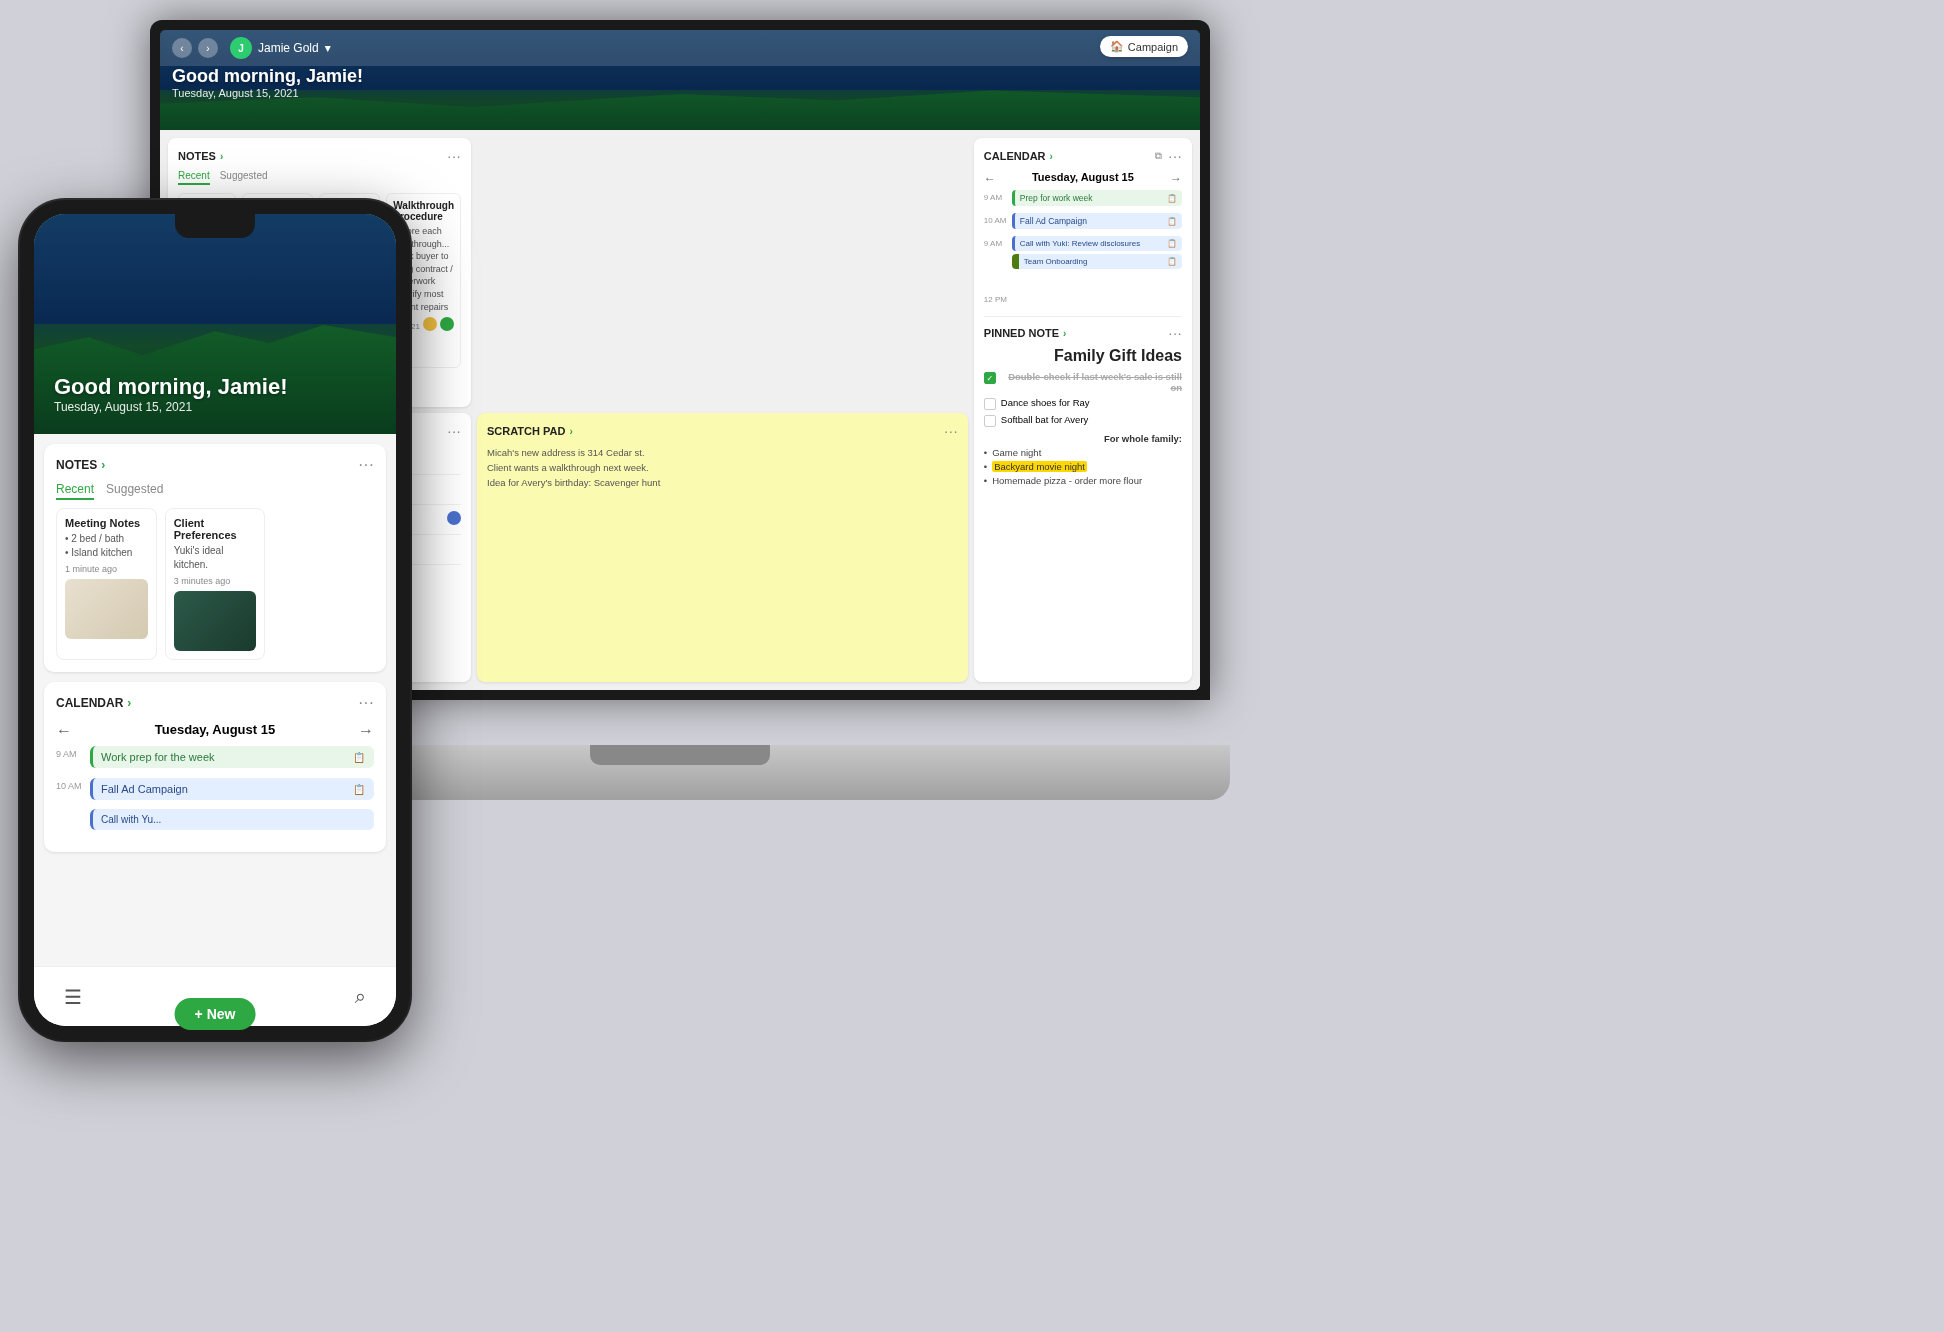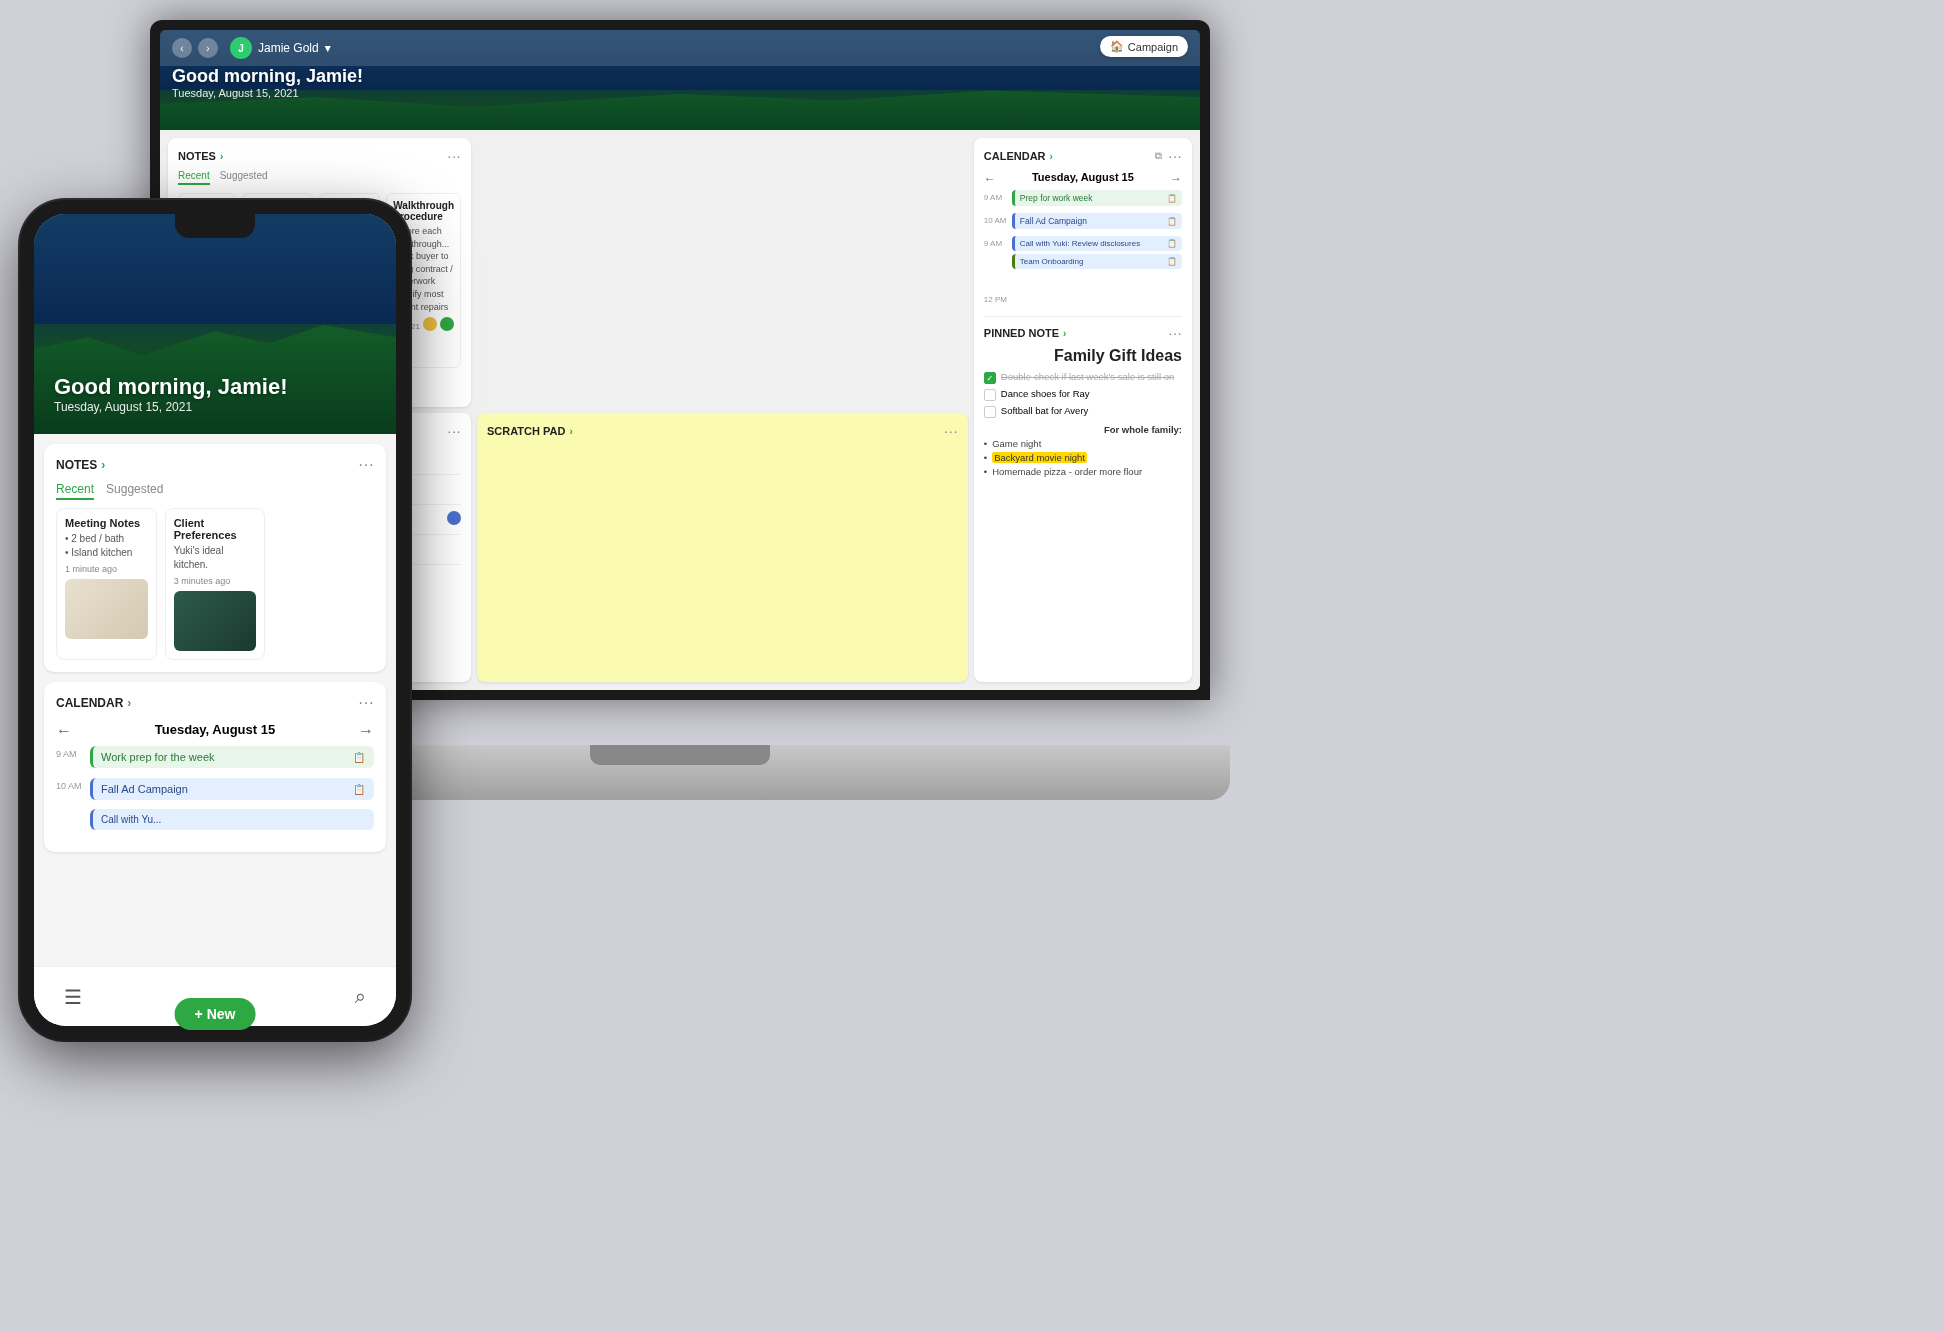--- a/index.html
+++ b/index.html
@@ -236,36 +236,36 @@
       padding: 3px 5px;
       font-size: 8.5px;
       flex: 1;
       display: flex;
       align-items: center;
       justify-content: space-between;
     }
     .cal-event-prep { background: #e8f5e9; color: #2a7a3a; border-left: 3px solid #2ea843; }
     .cal-event-fall { background: #e3eeff; color: #2a4a8a; border-left: 3px solid #4a70cc; }
     .cal-event-call { background: #e3eeff; color: #2a4a8a; border-left: 3px solid #4a70cc; font-size: 8px; }
-    .cal-event-team { background: #e3eeff; color: #2a4a8a; border-left: 3px solid #4d7c0f; font-size: 8px; gap: 28px; }
+    .cal-event-team { background: #e3eeff; color: #2a4a8a; border-left: 7px solid #4d7c0f; font-size: 8px; gap: 28px; }
     .cal-icon { font-size: 8px; color: #888; }
 
     
     .pinned-title { font-size: 16px; font-weight: 700; color: #222; margin-bottom: 6px; }
     .pinned-item { display: flex; align-items: flex-start; gap: 5px; margin-bottom: 4px; font-size: 9.5px; }
     .pinned-checkbox {
       width: 12px; height: 12px;
       border: 1px solid #ccc;
       border-radius: 2px;
       flex-shrink: 0;
       margin-top: 1px;
       display: flex; align-items: center; justify-content: center;
     }
     .pinned-checkbox.checked { background: #2ea843; border-color: #2ea843; color: white; font-size: 8px; }
-    .pinned-item.strikethrough span { text-decoration: line-through; color: #aaa; }
+    .pinned-item.strikethrough span { text-decoration: line-through; color: #aaa; font-weight: bold; }
     .pinned-section-title { font-size: 9.5px; font-weight: 700; margin: 6px 0 3px; color: #333; }
     .pinned-bullet { display: flex; gap: 5px; font-size: 9.5px; color: #444; margin-bottom: 3px; }
     .pinned-highlight { background: #ffd700; color: #333; padding: 0 2px; border-radius: 2px; }
 
     
     .phone-container {
       position: absolute;
       left: 20px;
       top: 200px;
       width: 390px;
@@ -582,20 +582,25 @@
             <div class="task-more">27 more tasks</div>
           </div>
 
           <div class="lcard scratch-pad" style="grid-column:2/4; grid-row:2;">
             <div class="lcard-header">
               <div class="lcard-title">
                 <span>SCRATCH PAD</span>
                 <span class="arrow">›</span>
               </div>
               <span class="lcard-more">···</span>
+            </div>
+            <div class="scratch-text">
+              Micah's new address is 314 Cedar st.<br>
+              Client wants a walkthrough next week.<br>
+              Idea for Avery's birthday: Scavenger hunt
             </div>
           </div>
 
           <div class="lcard" style="grid-column:4; grid-row:1/3;">
             <div class="lcard-header">
               <div class="lcard-title">
                 <span>CALENDAR</span>
                 <span class="arrow">›</span>
               </div>
               <div style="display:flex;gap:6px;align-items:center;">

